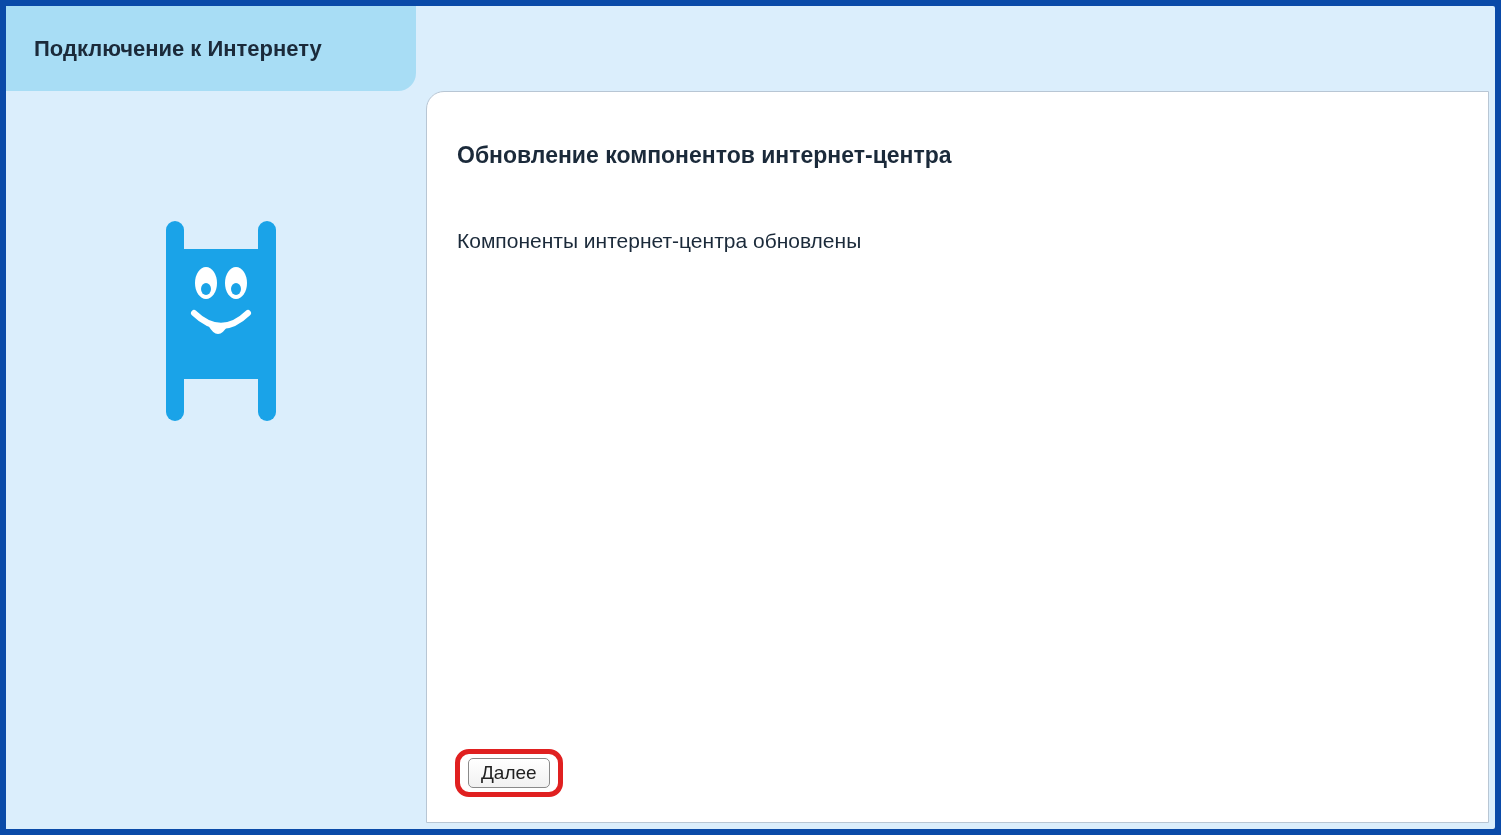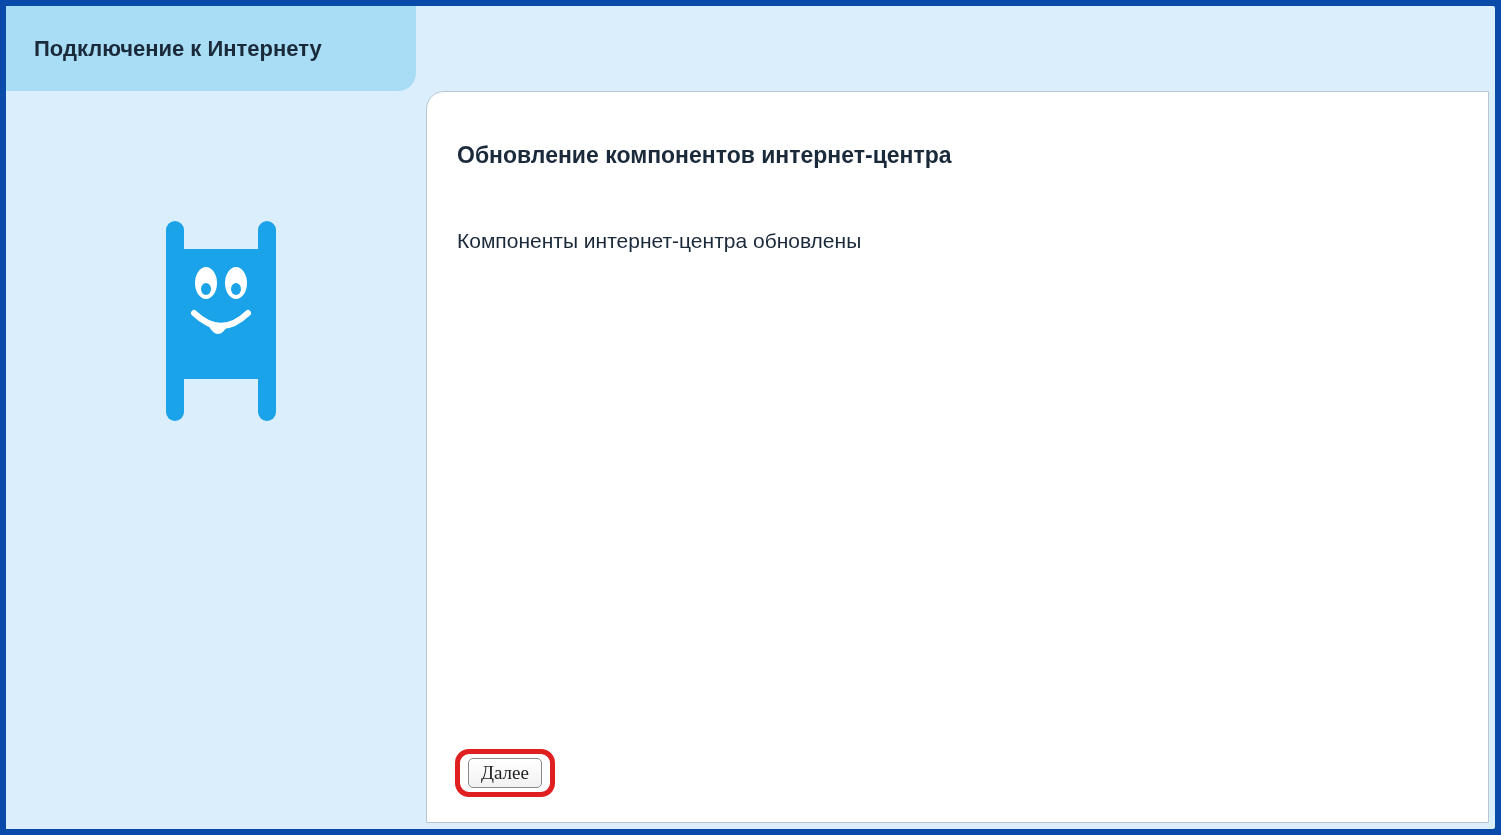--- a/index.html
+++ b/index.html
@@ -85,21 +85,20 @@
       padding: 4px 8px;
     }
     .next-btn {
       font-size: 19px;
       color: #222;
       background: linear-gradient(#ffffff, #f1f1f1);
       border: 1px solid #8a8a8a;
       border-radius: 5px;
       padding: 3px 12px;
       cursor: pointer;
-      font-family: Liberation Serif, serif;
     }
   </style>
 </head>
 <body>
 
 <div class="outer">
   <div class="inner">
 
     <div class="tab">
       <span class="tab-label">Подключение к Интернету</span>

